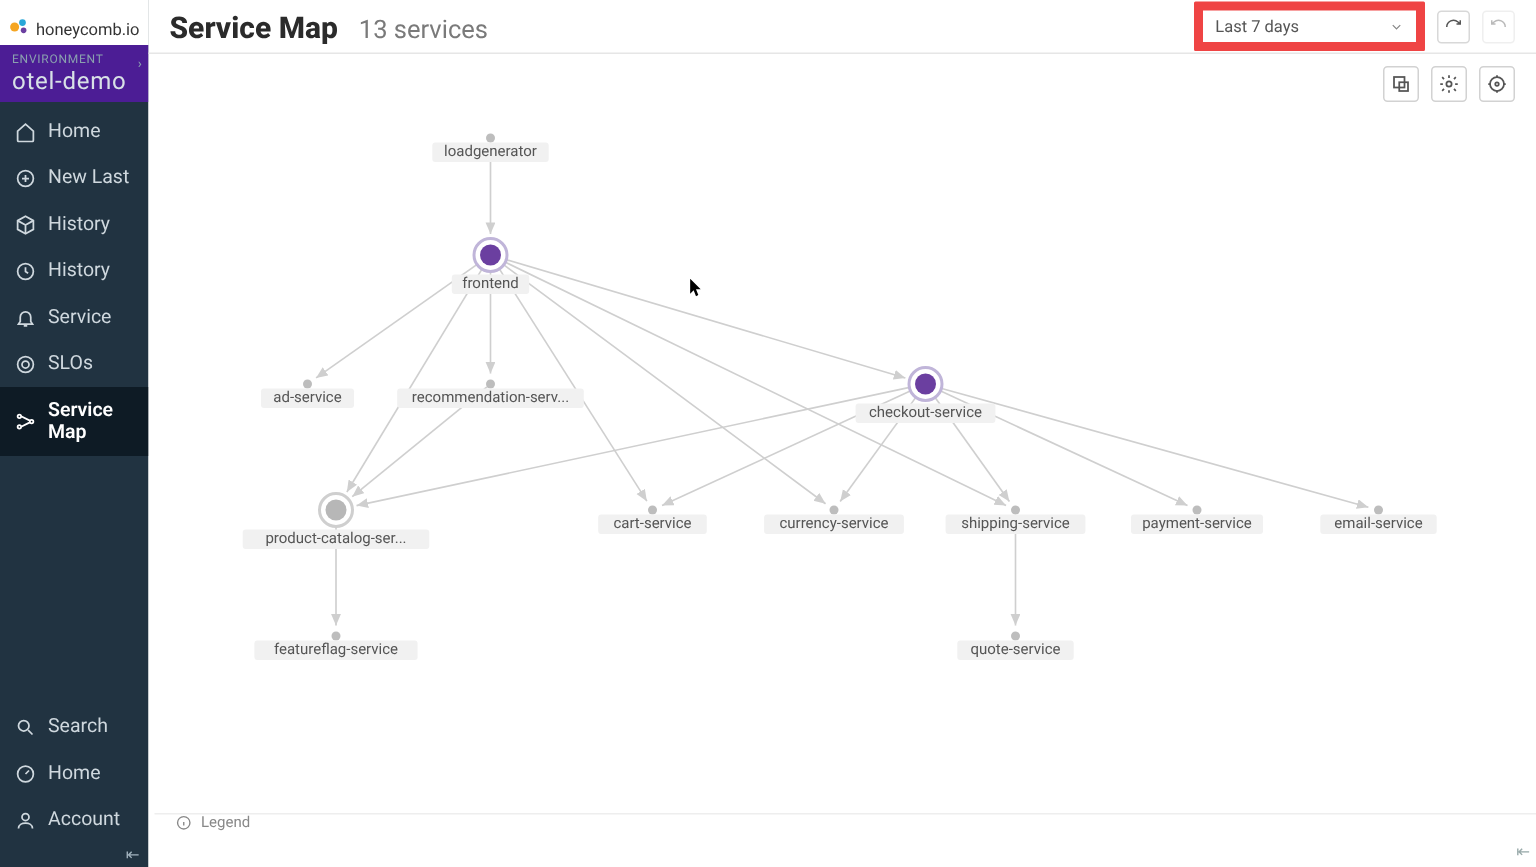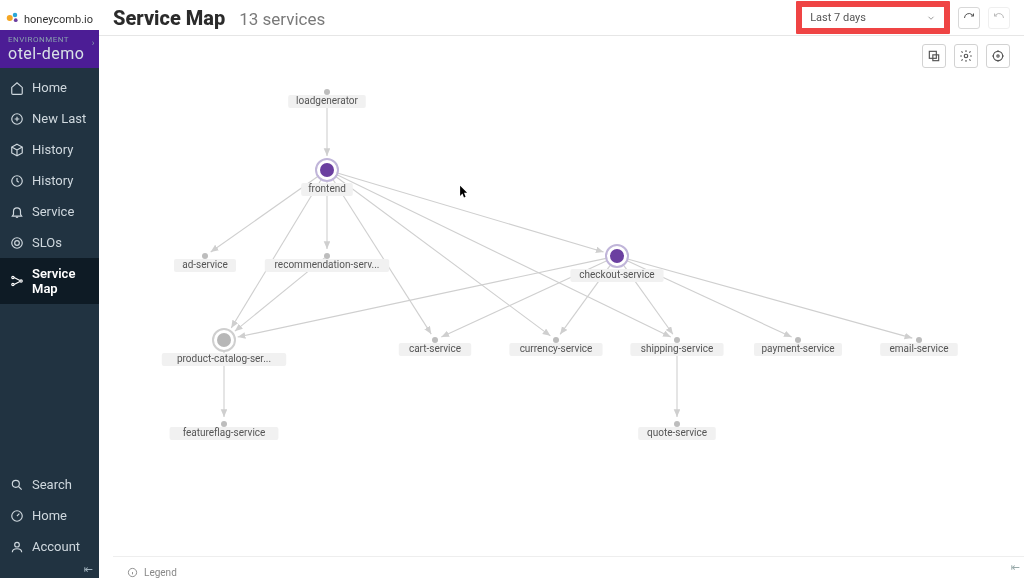--- a/index.html
+++ b/index.html
@@ -30,21 +30,21 @@
 .icon-btn.disabled { opacity:0.4; cursor:default;}
 .icon-btn svg { width:12px;height:12px; }
 
 .toolbar-float { position:absolute; top:44px; right:14px; display:flex; gap:8px; }
 .toolbar-float .tool { width:24px;height:24px; border:1px solid #d2d2d2; border-radius:3px; display:flex;align-items:center;justify-content:center;cursor:pointer;background:#fff;}
 .toolbar-float .tool svg{width:14px;height:14px;}
 
 .canvas { position:absolute; left:0; top:36px; right:0; bottom:22px; }
 .canvas svg.graph { width:100%; height:100%; }
 
-.footer { position:absolute; bottom:0; left:14px; right:0; height:22px; border-top:1px solid #eee; display:flex; align-items:flex-end; padding:0 14px; font-size:10px; color:#888; gap:6px;}
+.footer { position:absolute; bottom:0; left:4px; right:0; height:36px; border-top:1px solid #eee; display:flex; align-items:flex-start; padding:0 14px; font-size:10px; color:#888; gap:6px;}
 .footer svg{width:11px;height:11px;}
 
 .right-collapse { position:absolute; right:4px; bottom:4px; color:#9aa; font-size:11px; cursor:pointer;}
 
 .node-label { font-size: 10px; fill: #555; text-anchor: middle; }
 .node-small { fill: #bdbdbd; }
 .node-big-outer { fill: none; stroke: #c0b5d9; stroke-width:2; }
 .node-big-inner { fill: #6b3fa0; }
 .node-big-gray-outer { fill:none; stroke:#cfcfcf; stroke-width:2; }
 .node-big-gray-inner { fill:#b7b7b7; }

